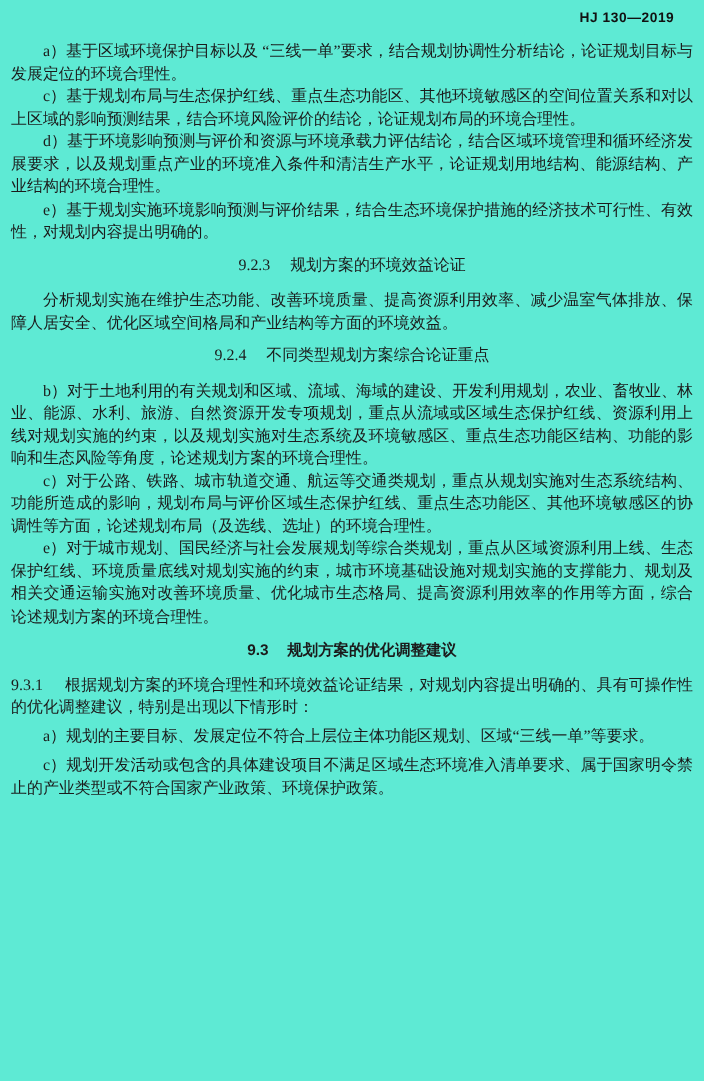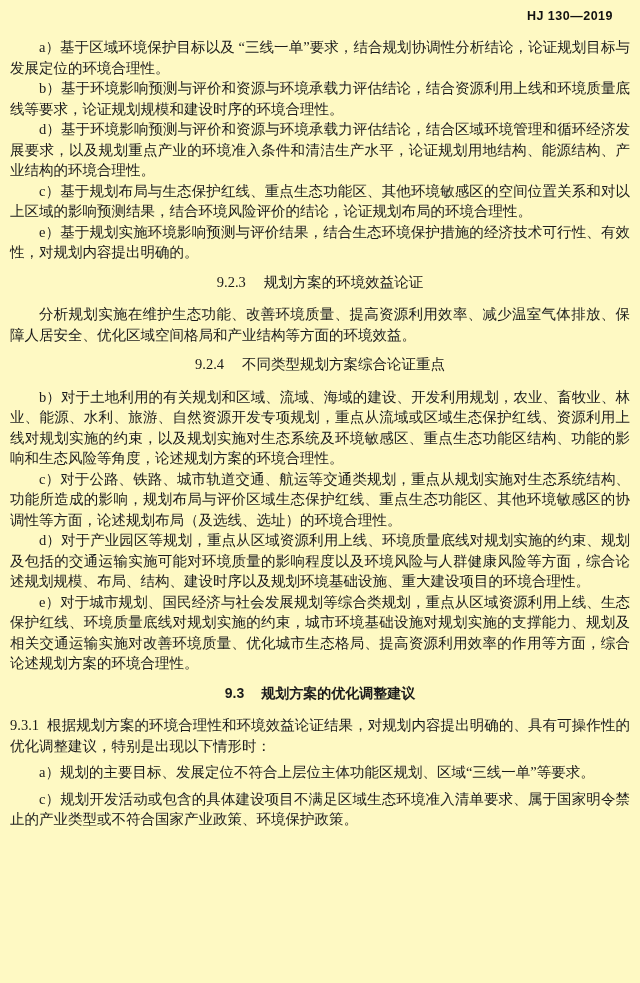--- a/index.html
+++ b/index.html
@@ -4,21 +4,21 @@
 <style>
   html, body {
     margin: 0;
     padding: 0;
     background: #ffffff;
   }
   .page {
     position: relative;
     width: 640px;
     height: 983px;
-    background: #fef9c3;
+    background: #5eead4;
     overflow: hidden;
     font-family: "Liberation Serif", "DejaVu Serif", serif;
     color: #1b1b1b;
     box-sizing: border-box;
   }
   .doc-header {
     padding: 9px 27px 0 0;
     text-align: right;
     font-family: "Liberation Sans", "DejaVu Sans", sans-serif;
     font-weight: bold;
@@ -37,21 +37,21 @@
     margin: 0;
     text-indent: 2em;
   }
   .para.item {
     margin-top: 6px;
   }
   .para.noindent {
     text-indent: 0;
   }
   .pnum {
-    margin-right: 8px;
+    margin-right: 20px;
   }
   .heading {
     margin: 9px 0 12px 0;
     text-indent: 0;
     text-align: center;
   }
   .heading .hnum {
     margin-right: 18px;
   }
   .heading.bold {
@@ -63,29 +63,27 @@
     margin-right: 17px;
   }
 </style>
 </head>
 <body>
 
 <div class="page">
   <div class="doc-header">HJ 130—2019</div>
   <div class="doc-body">
       <p class="para">a）基于区域环境保护目标以及 “三线一单”要求，结合规划协调性分析结论，论证规划目标与发展定位的环境合理性。</p>
-      <p class="para">b）基于环境影响预测与评价和资源与环境承载力评估结论，结合资源利用上线和环境质量底线等要求，论证规划规模和建设时序的环境合理性。</p>
+      <p class="para">c）基于规划布局与生态保护红线、重点生态功能区、其他环境敏感区的空间位置关系和对以上区域的影响预测结果，结合环境风险评价的结论，论证规划布局的环境合理性。</p>
       <p class="para">d）基于环境影响预测与评价和资源与环境承载力评估结论，结合区域环境管理和循环经济发展要求，以及规划重点产业的环境准入条件和清洁生产水平，论证规划用地结构、能源结构、产业结构的环境合理性。</p>
-      <p class="para">c）基于规划布局与生态保护红线、重点生态功能区、其他环境敏感区的空间位置关系和对以上区域的影响预测结果，结合环境风险评价的结论，论证规划布局的环境合理性。</p>
       <p class="para">e）基于规划实施环境影响预测与评价结果，结合生态环境保护措施的经济技术可行性、有效性，对规划内容提出明确的。</p>
       <div class="heading"><span class="hnum">9.2.3</span><span>规划方案的环境效益论证</span></div>
       <p class="para">分析规划实施在维护生态功能、改善环境质量、提高资源利用效率、减少温室气体排放、保障人居安全、优化区域空间格局和产业结构等方面的环境效益。</p>
       <div class="heading"><span class="hnum">9.2.4</span><span>不同类型规划方案综合论证重点</span></div>
       <p class="para">b）对于土地利用的有关规划和区域、流域、海域的建设、开发利用规划，农业、畜牧业、林业、能源、水利、旅游、自然资源开发专项规划，重点从流域或区域生态保护红线、资源利用上线对规划实施的约束，以及规划实施对生态系统及环境敏感区、重点生态功能区结构、功能的影响和生态风险等角度，论述规划方案的环境合理性。</p>
       <p class="para">c）对于公路、铁路、城市轨道交通、航运等交通类规划，重点从规划实施对生态系统结构、功能所造成的影响，规划布局与评价区域生态保护红线、重点生态功能区、其他环境敏感区的协调性等方面，论述规划布局（及选线、选址）的环境合理性。</p>
-      <p class="para">d）对于产业园区等规划，重点从区域资源利用上线、环境质量底线对规划实施的约束、规划及包括的交通运输实施可能对环境质量的影响程度以及环境风险与人群健康风险等方面，综合论述规划规模、布局、结构、建设时序以及规划环境基础设施、重大建设项目的环境合理性。</p>
       <p class="para">e）对于城市规划、国民经济与社会发展规划等综合类规划，重点从区域资源利用上线、生态保护红线、环境质量底线对规划实施的约束，城市环境基础设施对规划实施的支撑能力、规划及相关交通运输实施对改善环境质量、优化城市生态格局、提高资源利用效率的作用等方面，综合论述规划方案的环境合理性。</p>
       <div class="heading bold"><span class="hnum">9.3</span><span>规划方案的优化调整建议</span></div>
       <p class="para noindent"><span class="pnum">9.3.1</span><span>根据规划方案的环境合理性和环境效益论证结果，对规划内容提出明确的、具有可操作性的优化调整建议，特别是出现以下情形时：</span></p>
       <p class="para item">a）规划的主要目标、发展定位不符合上层位主体功能区规划、区域“三线一单”等要求。</p>
       <p class="para item">c）规划开发活动或包含的具体建设项目不满足区域生态环境准入清单要求、属于国家明令禁止的产业类型或不符合国家产业政策、环境保护政策。</p>
     </div>
 </div>
 
 </body></html>

